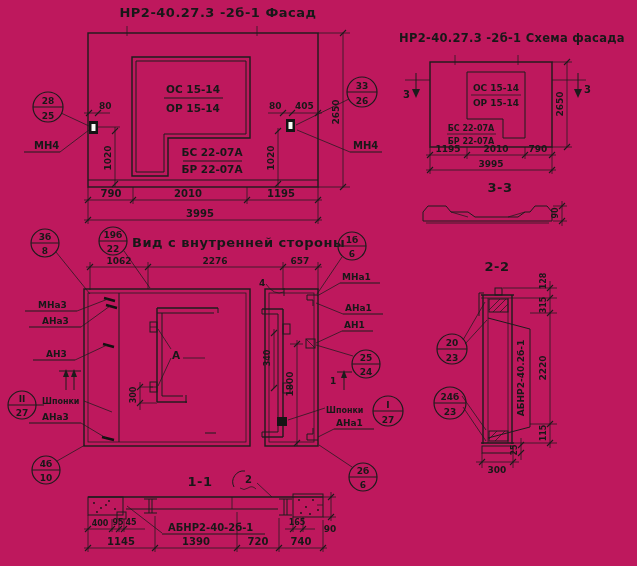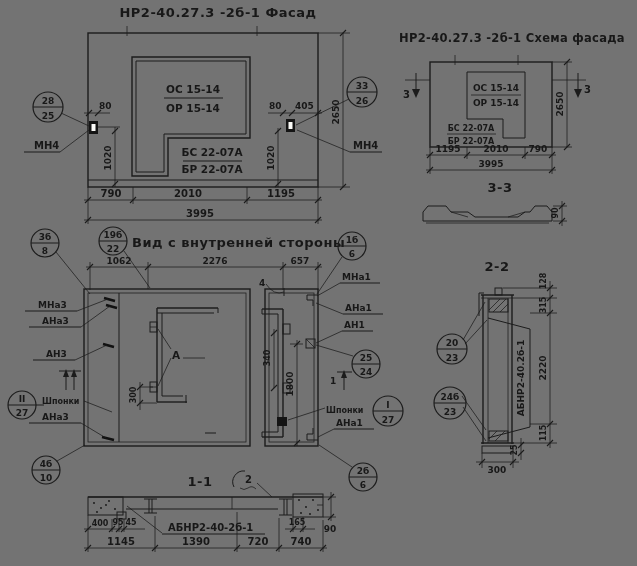--- a/index.html
+++ b/index.html
@@ -1,16 +1,16 @@
 <!DOCTYPE html>
 <html><head>
 <meta charset="utf-8">
 <style>
   html,body{margin:0;padding:0;background:#e8e8e6;}
-  .sheet{width:637px;height:566px;background:#737373;position:relative;overflow:hidden;}
+  .sheet{width:637px;height:566px;background:#be185d;position:relative;overflow:hidden;}
   svg{position:absolute;left:0;top:0;}
   text{font-family:"DejaVu Sans",sans-serif;fill:#181818;}
   .t13{font-size:13px;font-weight:bold;letter-spacing:.5px;}
   .t12{font-size:11.5px;font-weight:bold;letter-spacing:.3px;}
   .t11{font-size:10.5px;font-weight:bold;}
   .t10{font-size:10px;font-weight:bold;}
   .t9{font-size:9px;font-weight:bold;}
   .t8{font-size:8px;font-weight:bold;}
   .mid{text-anchor:middle;}
   .ln{stroke:#1c1c1c;stroke-width:1.4;fill:none;}

